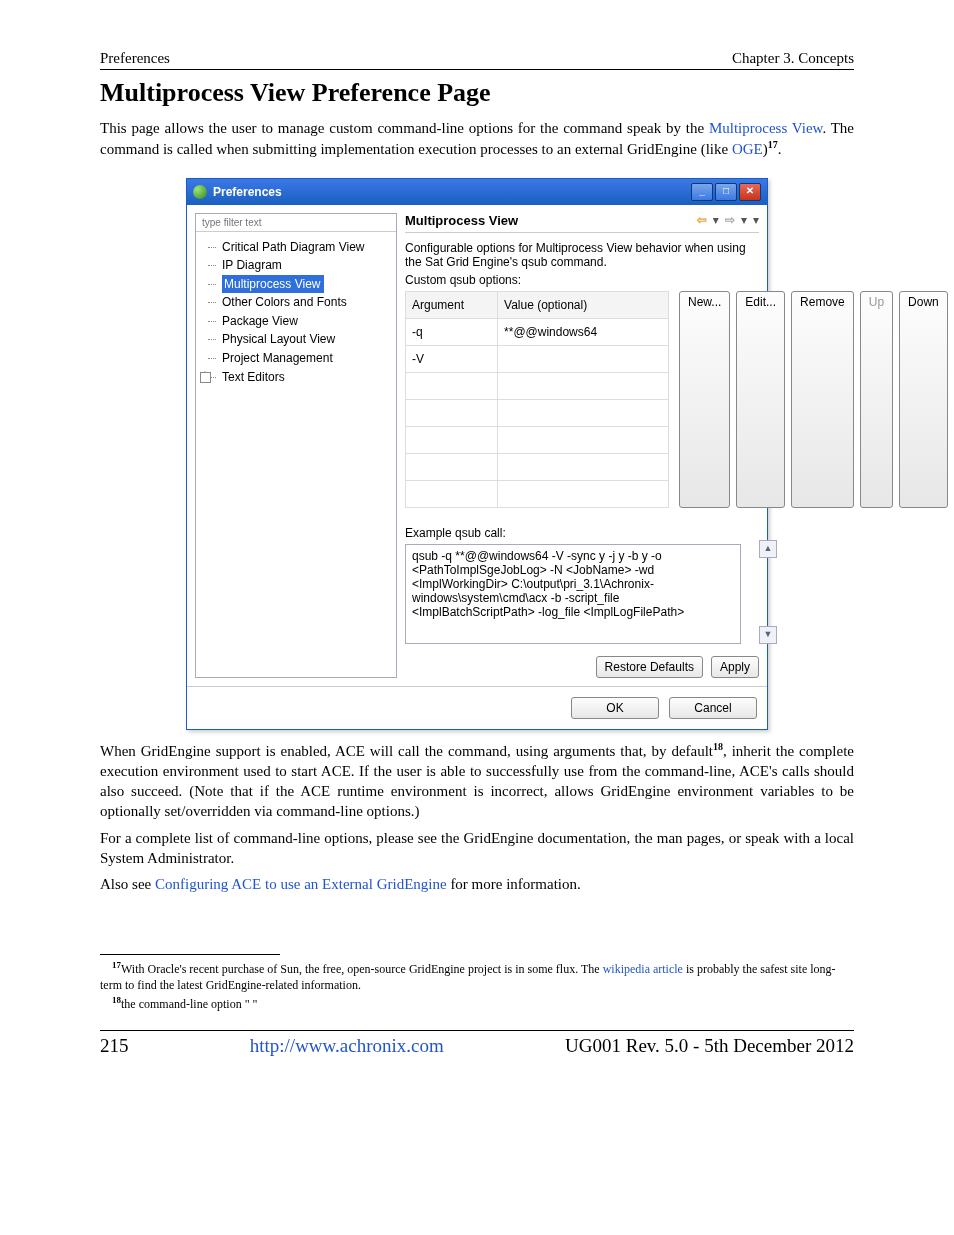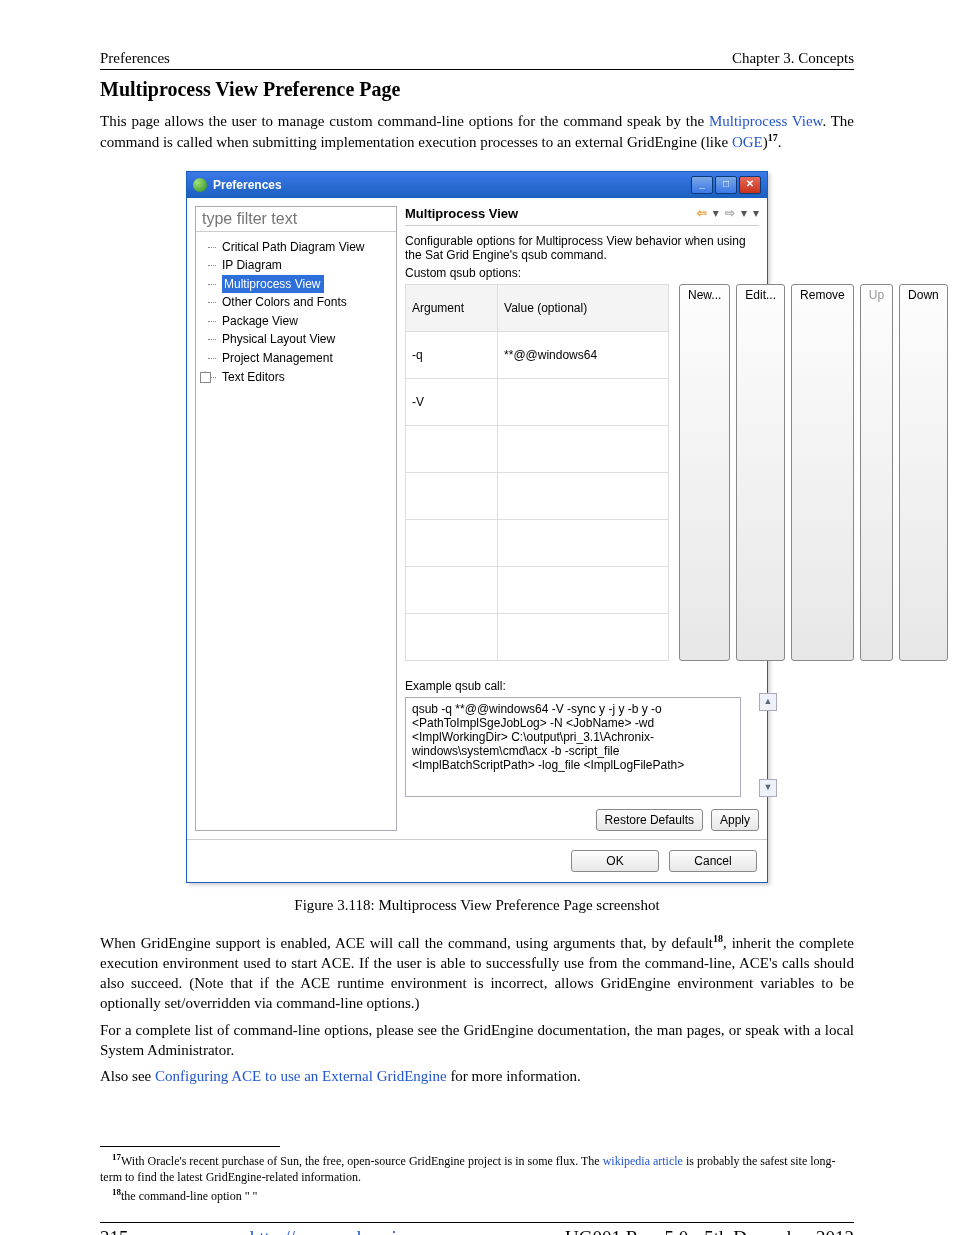--- a/index.html
+++ b/index.html
@@ -18,21 +18,21 @@
   }
   .header-line {
     display: flex;
     justify-content: space-between;
     font-size: 15px;
     border-bottom: 1px solid #000;
     padding-bottom: 2px;
     margin-bottom: 8px;
   }
   h2.section-title {
-    font-size: 20px;
+    font-size: 26px;
     font-weight: bold;
     margin: 8px 0 10px 0;
   }
   p { margin: 6px 0; line-height: 1.35; text-align: justify; }
   a.link { color: #2255cc; text-decoration: none; }
   sup { font-size: 10px; vertical-align: super; font-weight: bold; }
   .figure-wrap {
     display: flex;
     justify-content: center;
     margin: 18px 0 10px 0;
@@ -83,21 +83,21 @@
     margin: 8px;
     padding: 0;
   }
   .filter-input {
     width: 100%;
     box-sizing: border-box;
     border: none;
     border-bottom: 1px solid #ccc;
     padding: 3px 6px;
     font-family: inherit;
-    font-size: 16px;
+    font-size: 10px;
     color: #555;
   }
   .tree {
     padding: 6px 4px;
     line-height: 1.55;
   }
   .tree-item {
     padding-left: 22px;
     position: relative;
     white-space: nowrap;
@@ -159,21 +159,21 @@
   .desc { margin-bottom: 4px; }
   .table-area { display: flex; gap: 10px; }
   .opts-table {
     flex: 1;
     border: 1px solid #aab;
     border-collapse: collapse;
     height: 150px;
   }
   .opts-table th, .opts-table td {
     border: 1px solid #ddd;
-    padding: 16px 6px;
+    padding: 6px 6px;
     text-align: left;
     font-weight: normal;
     font-size: 12px;
   }
   .opts-table th { background: #f4f4f4; }
   .side-btns {
     width: 80px;
     display: flex;
     flex-direction: row;
     gap: 6px;
@@ -371,21 +371,20 @@
           </div>
         </div>
       </div>
       <div class="dialog-footer">
         <div class="btn" style="width:70px;text-align:center;"><span>OK</span></div>
         <div class="btn" style="width:70px;"><span>Cancel</span></div>
       </div>
     </div>
   </div>
 
-  <div class="caption">Figure 3.118: Multiprocess View Preference Page screenshot</div>
 
   <p>
     <span>When GridEngine support is enabled, ACE will call the </span>
     <span> command, using arguments that, by default</span><sup>18</sup><span>, inherit the complete execution environment used to start ACE. If the user is able to successfully use </span><span> from the command-line, ACE's </span><span> calls should also succeed. (Note that if the ACE runtime environment is incorrect, </span><span> allows GridEngine environment variables to be optionally set/overridden via command-line options.)</span>
   </p>
 
   <p>
     <span>For a complete list of </span>
     <span> command-line options, please see the GridEngine documentation, the </span>
     <span> man pages, or speak with a local System Administrator.</span>

